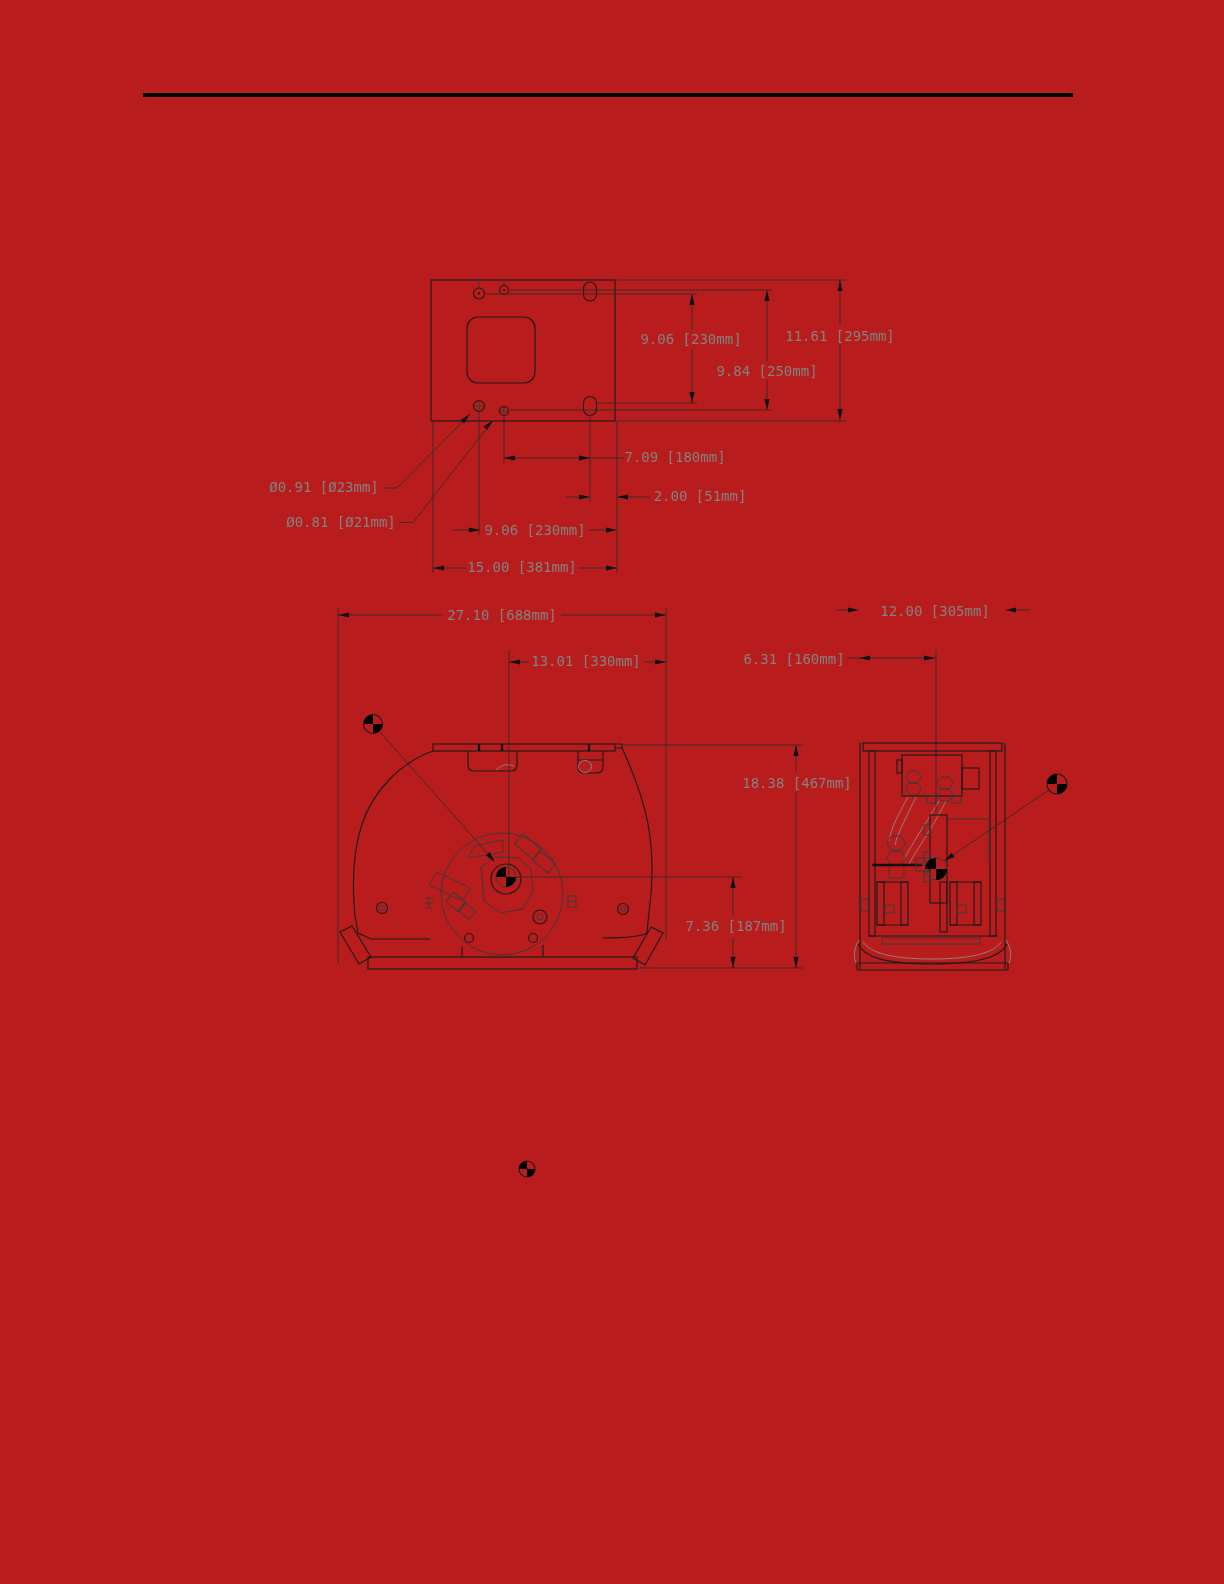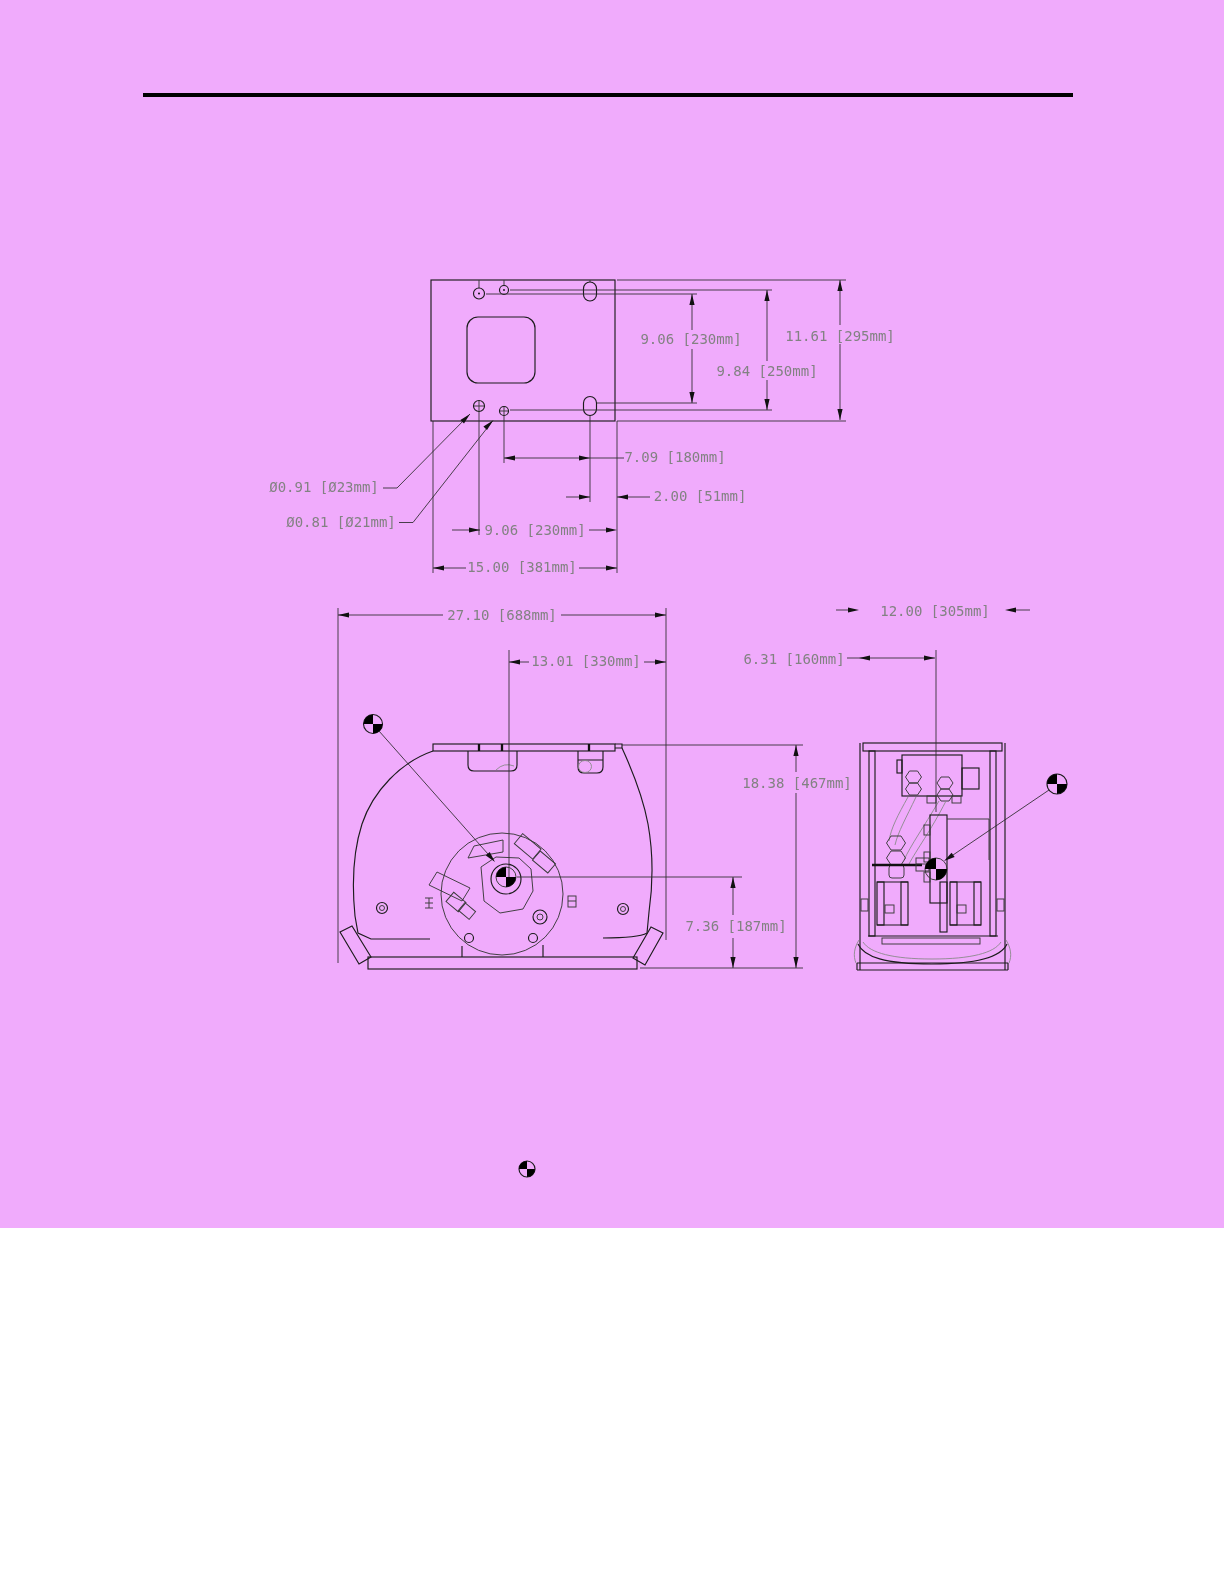--- a/index.html
+++ b/index.html
@@ -1,16 +1,16 @@
 <!DOCTYPE html>
 <html><head>
 <meta charset="utf-8">
 <style>
   html,body{margin:0;padding:0;background:#ffffff;}
-  .page{position:relative;width:1224px;height:1228px;background:#f0abfc;overflow:hidden;
+  .page{position:relative;width:1224px;height:1584px;background:#b91c1c;overflow:hidden;
         font-family:"DejaVu Sans Mono", monospace;}
   .header-rule{position:absolute;left:143px;top:93px;width:930px;height:4px;background:#000;}
   svg{position:absolute;left:0;top:0;}
   svg text{font-family:"DejaVu Sans Mono", monospace;font-size:14px;fill:#828282;}
   .ln   {stroke:#1c1c1c;stroke-width:1.15;fill:none;}
   .lnb  {stroke:#111;stroke-width:2.3;fill:none;}
   .lnt  {stroke:#3a3a3a;stroke-width:0.95;fill:none;}
   .fade {stroke:#8a8a8a;stroke-width:0.9;fill:none;}
   .dim  {stroke:#2b2b2b;stroke-width:0.85;fill:none;}
   .arr  {fill:#111;stroke:none;}

